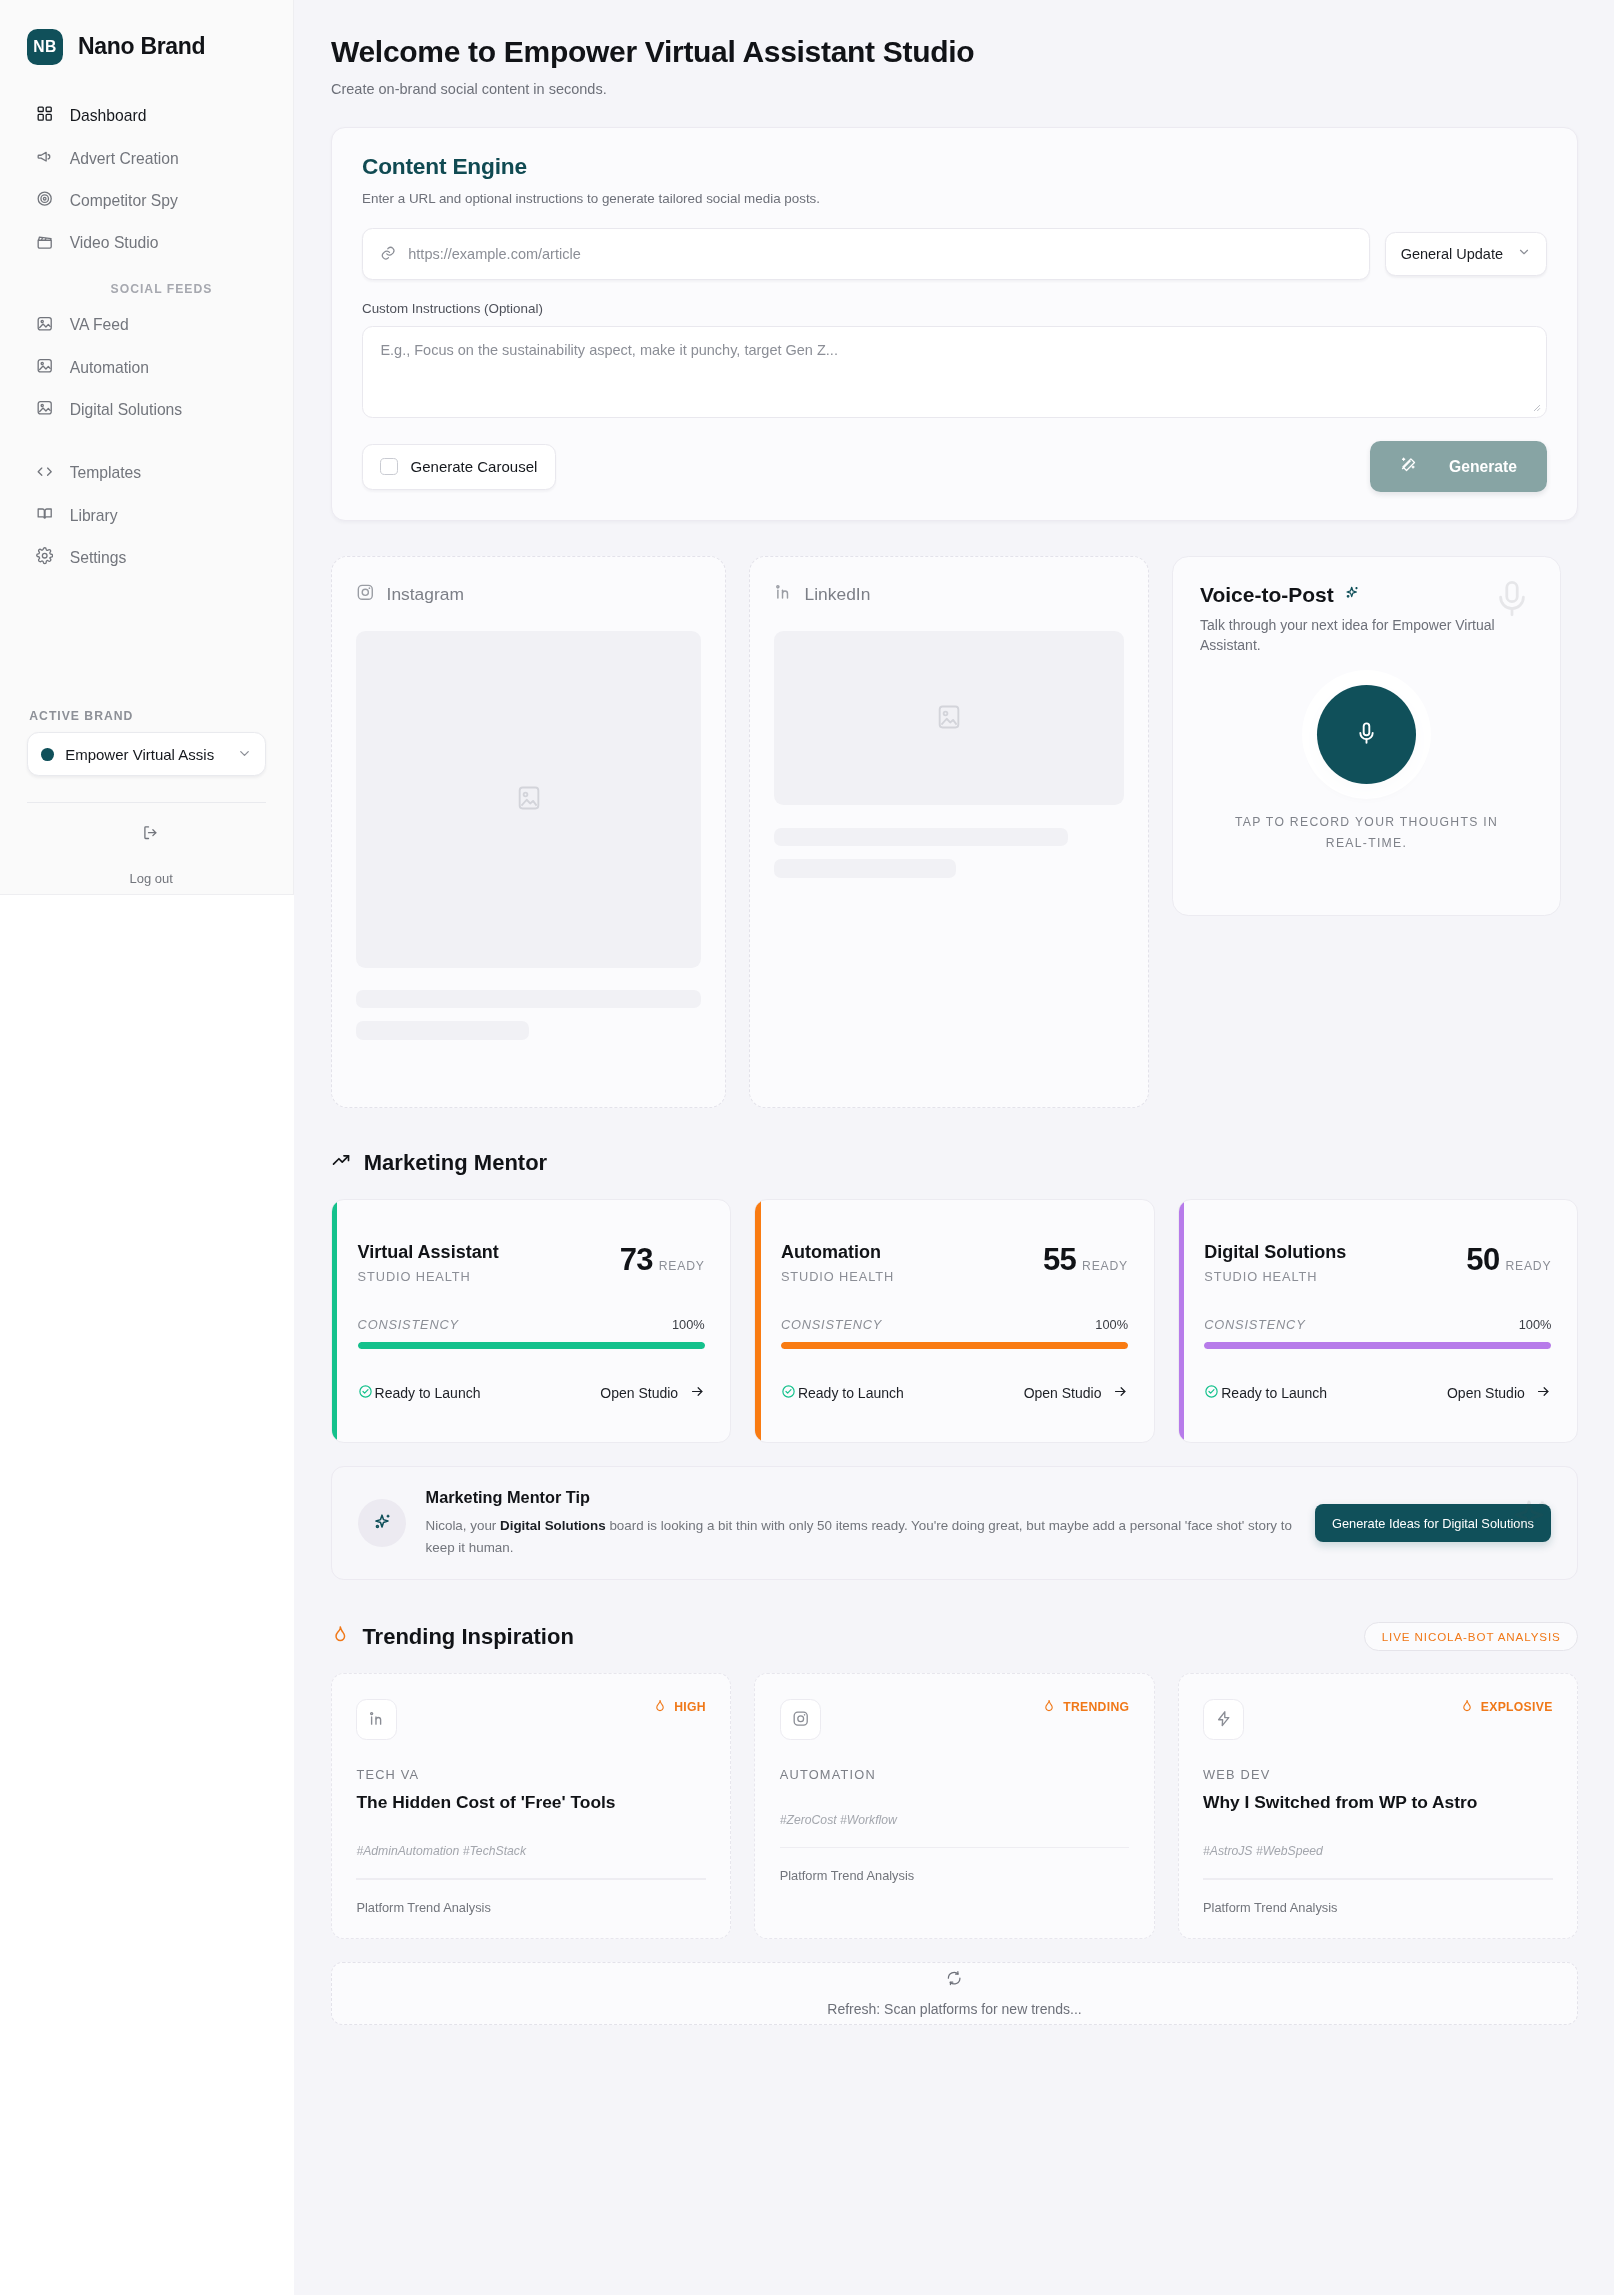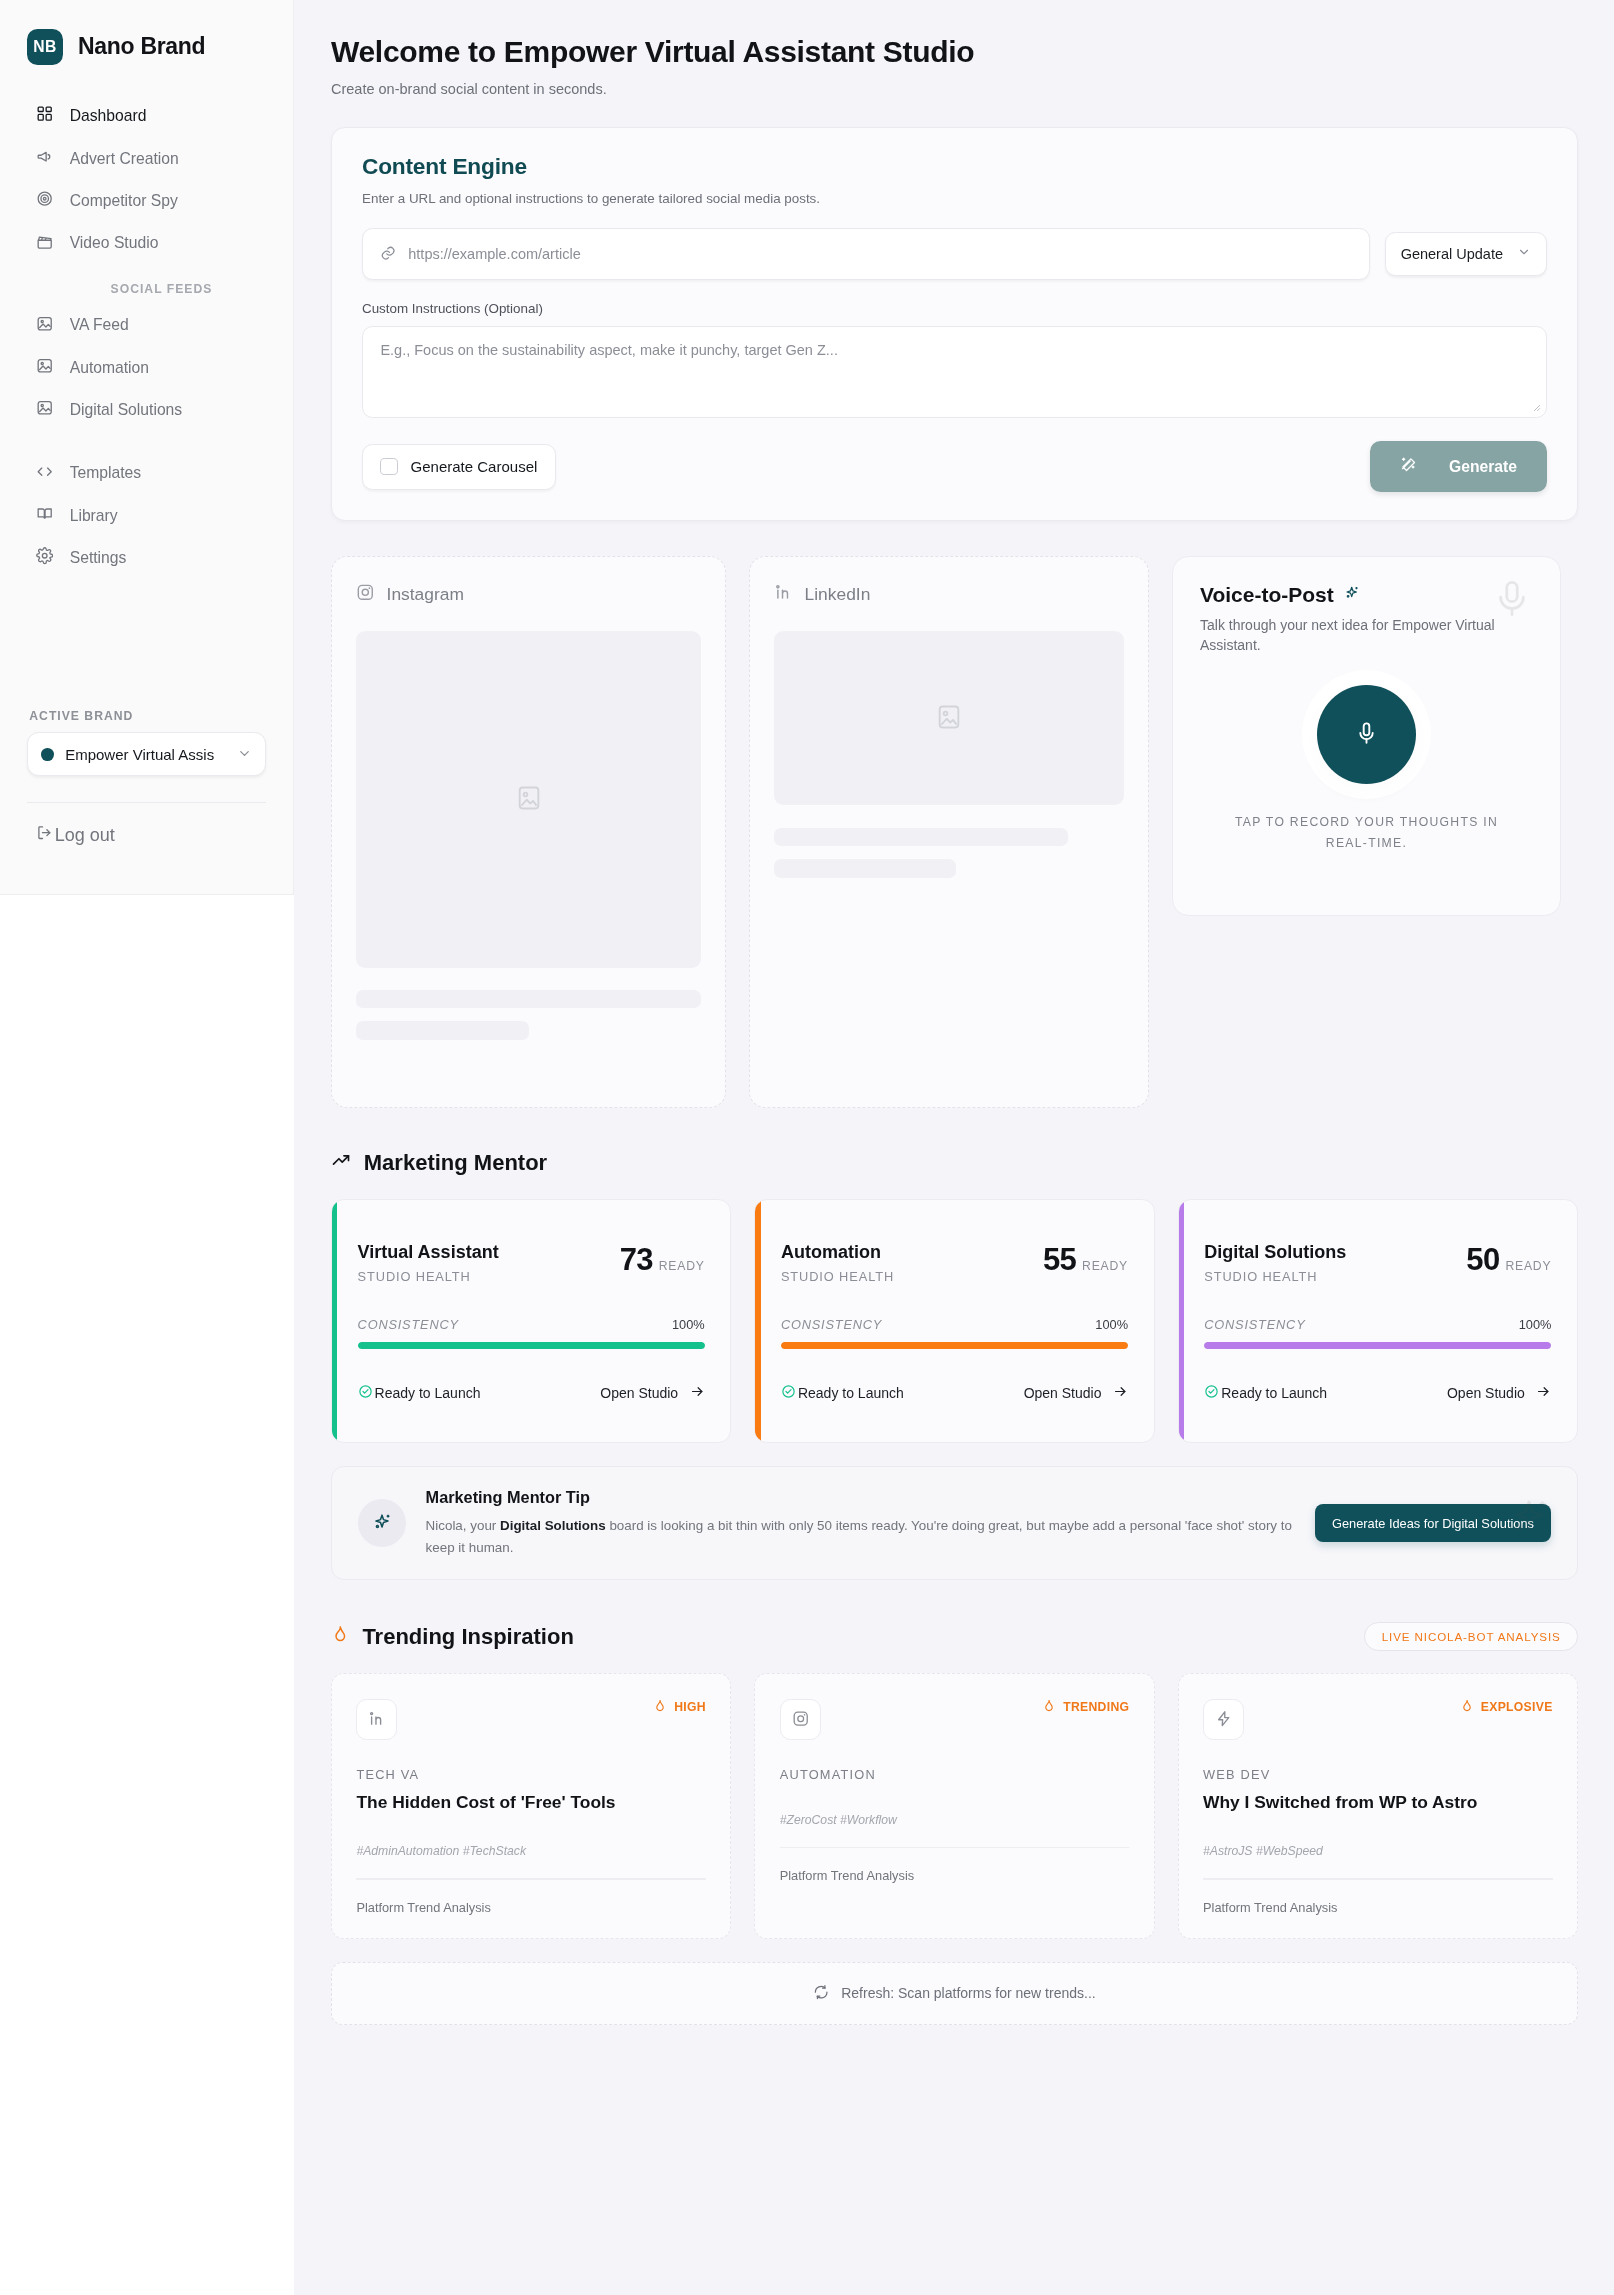--- a/index.html
+++ b/index.html
@@ -59,22 +59,22 @@
     padding: 0 12.8px; box-shadow: 0 1.2px 2.9px rgba(20,24,34,.05);
     overflow:hidden; cursor:pointer;
   }
   .brand-dot { width: 12.8px; height: 12.8px; border-radius: 50%; background:#10505a; flex:0 0 auto;}
   .brand-select-text {
     font-size: 15px; color:#15181d; white-space: nowrap; overflow: hidden;
     flex: 1 1 auto; text-overflow: clip;
   }
   .divider-line { height:1.2px; background:#e9eaee; margin: 25.6px 27px 0 27px; }
   .logout-row {
-    display:flex; align-items:center; gap:1px;
-    padding: 21px 0 0 36px; font-size:18px; color:#72757c; cursor:pointer;
+    display:flex; align-items:center; gap:27px;
+    padding: 21px 0 0 36px; font-size:13px; color:#72757c; cursor:pointer;flex-direction:column;
   }
 
   
   .main { flex: 1 1 auto; background:#f5f5f9; padding: 0 0 0 0; position: relative; }
   .main-inner { padding: 35px 37px 0 37px; }
   .page-title { font-size: 30px; font-weight: 700; color:#111317; letter-spacing: -0.3px; }
   .page-sub { font-size: 14.5px; color:#6d7079; margin-top: 11.6px; }
 
   .card {
     background:#fbfbfd; border:1.2px solid #eceaf1; border-radius: 14px;
@@ -221,21 +221,21 @@
   .trend-cat { font-size: 12.8px; letter-spacing:1.2px; color:#7c7f87; margin-top: 27px; text-transform: uppercase; }
   .trend-title { font-size: 17.4px; font-weight:700; color:#111317; margin-top: 9.3px; line-height:1.3; }
   .trend-tags { font-size: 12.2px; color:#a3a6ad; font-style: italic; margin-top: 31px; }
   .trend-hr { height:1.2px; background:#eeedf2; margin-top: 20px; }
   .trend-foot { font-size: 12.8px; color:#72757c; margin-top: 20px; }
 
   
   .refresh-bar {
     margin-top: 23px; border: 1.2px dashed #e3e2ea; border-radius: 11.6px; background:#fbfbfd;
     height: 63px; display:flex; align-items:center; justify-content:center; gap: 11.6px;
-    font-size: 14px; color:#6d7079; cursor:pointer; margin-bottom: 70px;
+    font-size: 14px; color:#6d7079; cursor:pointer; margin-bottom: 70px; flex-direction: column;
   }
 </style>
 </head>
 <body>
 
 <div class="app">
 
   <aside class="sidebar">
 
     <div class="brand-row">

